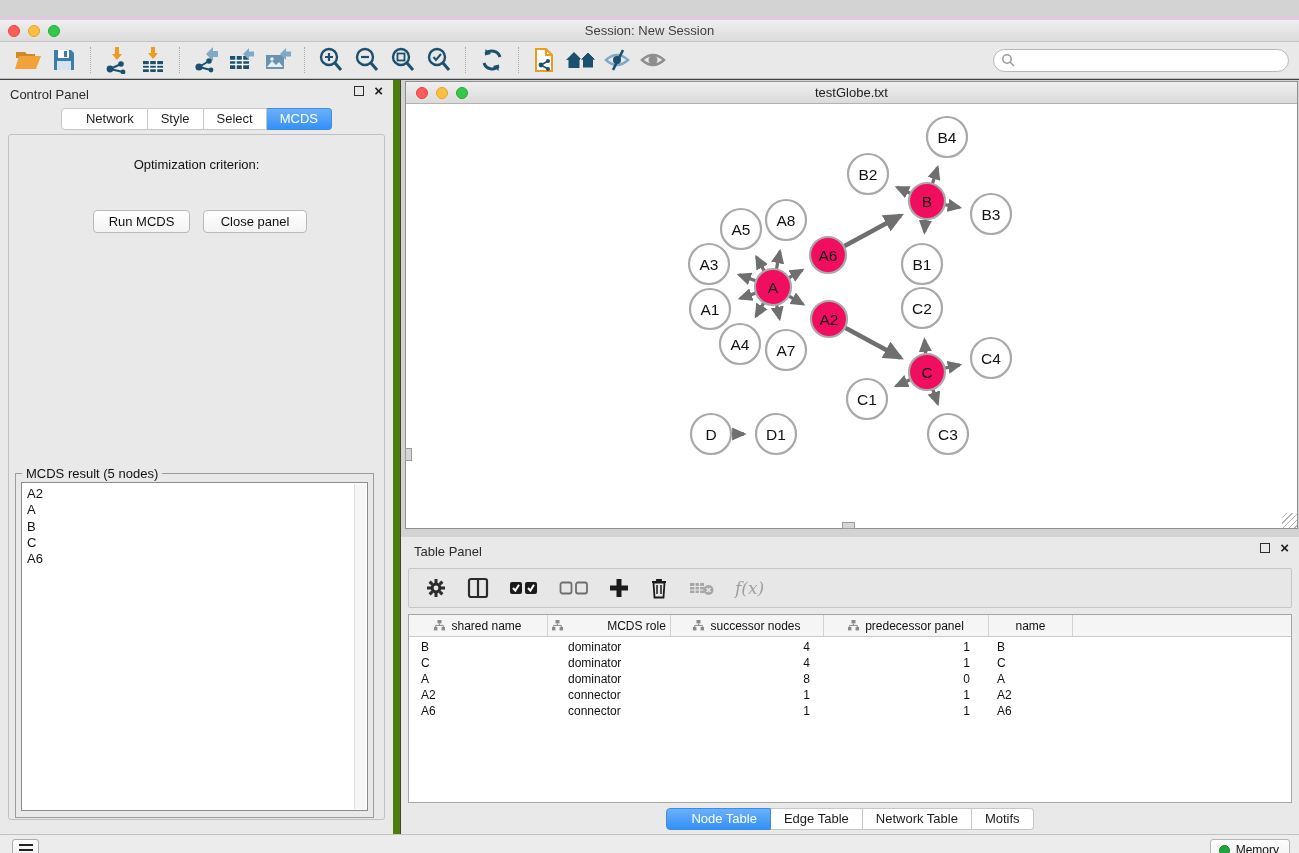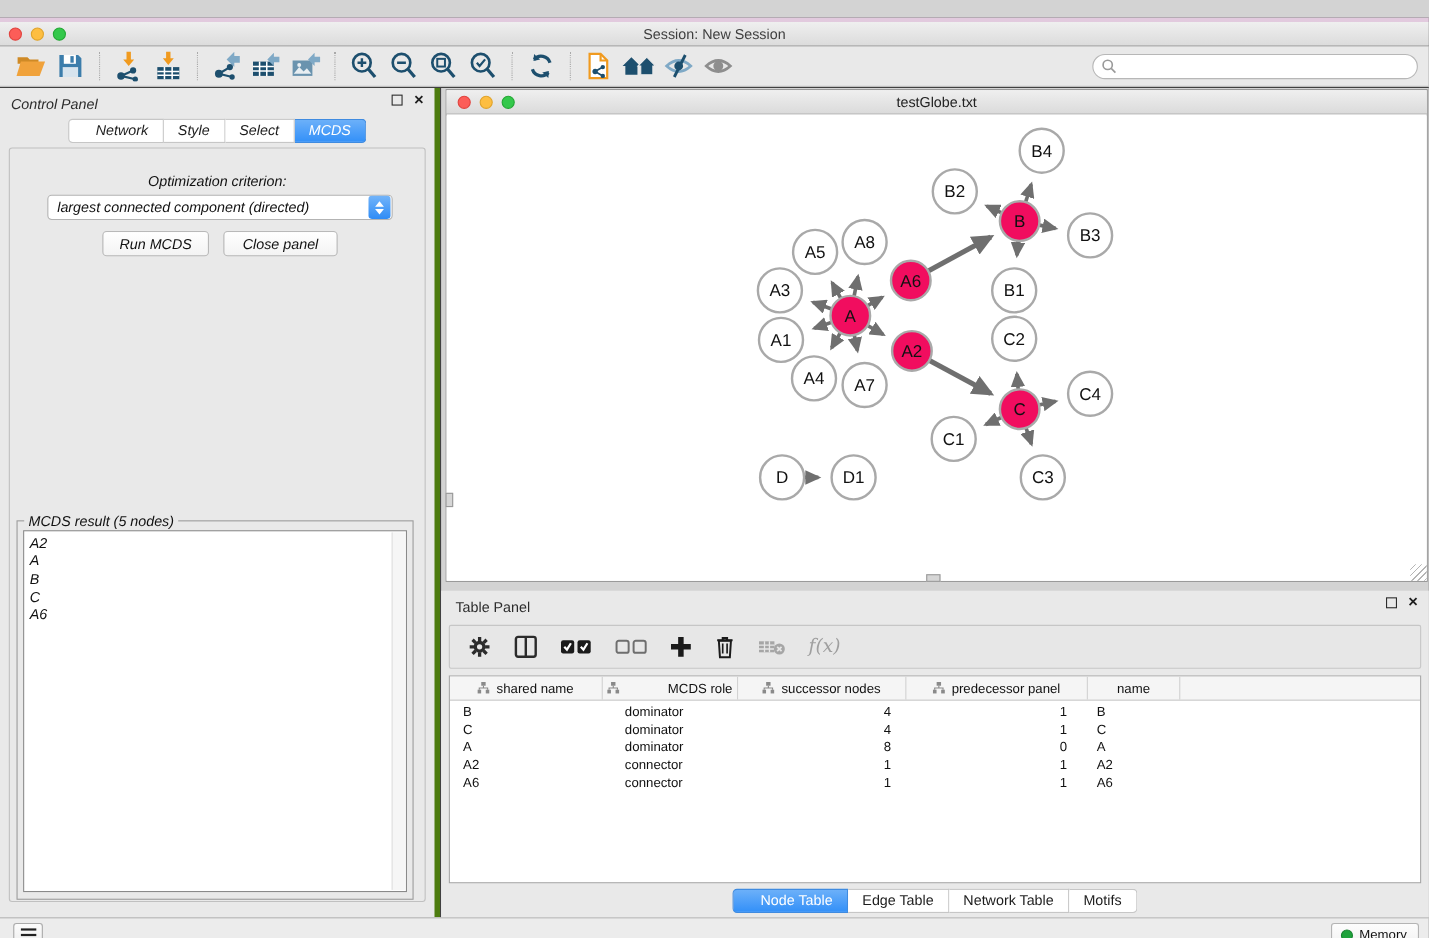--- a/index.html
+++ b/index.html
@@ -25,21 +25,21 @@
   .tbsep { width:1px; height:26px; border-left:1px dotted #a9a9a9; margin:0 8px; }
   .searchbox { margin-left:auto; width:296px; height:23px; background:#fff; border:1px solid #b7b7b7;
     border-radius:12px; display:flex; align-items:center; padding-left:7px; }
   .searchbox input { border:none; outline:none; flex:1; font-size:12px; background:transparent; height:18px; }
 
   
   .content { position:absolute; top:64px; left:0; right:0; bottom:35px; }
 
   
   .control-panel { position:absolute; left:0; top:0; width:400px; height:100%;
-    background:#e9e9e9; border-right:5px solid #4d7c0f;font-style:italic; }
+    background:#e9e9e9; border-right:7px solid #4d7c0f; }
   .panel-head { height:28px; position:relative; }
   .panel-head .ph-title { position:absolute; left:10px; top:7px; font-size:13px; color:#2c2c2c; }
   .ph-icons { position:absolute; right:10px; top:6px; display:flex; gap:10px; align-items:center; }
   .float-ic { width:10px; height:10px; border:1.5px solid #2c2c2c; display:inline-block; }
   .close-ic { font-size:15px; font-weight:bold; color:#1d1d1d; line-height:10px; }
 
   .seg { display:flex; justify-content:center; }
   .seg .tab { font-size:13px; color:#1c1c1c; background:#fff; border:1px solid #c6c6c6; border-left:none;
     padding:2px 13px 3px 13px; cursor:default; }
   .seg .tab:first-child { border-left:1px solid #c6c6c6; border-radius:4px 0 0 4px;padding-left:24px; }
@@ -291,27 +291,20 @@
         </span>
       </div>
       <div class="seg" id="cp-tabs">
           <div class="tab">Network</div>
           <div class="tab">Style</div>
           <div class="tab">Select</div>
           <div class="tab sel">MCDS</div>
         </div>
       <div class="cp-body">
         <div class="opt-label">Optimization criterion:</div>
-        <div class="dropdown">
-          <span class="dd-text">largest connected component (directed)</span>
-          <span class="dd-step">
-              <span class="up"></span>
-              <span class="dn"></span>
-            </span>
-        </div>
         <div class="btn btn-run">Run MCDS</div>
         <div class="btn btn-close">Close panel</div>
 
         <div class="mcds-box">
           <span class="mcds-legend">MCDS result (5 nodes)</span>
           <div class="result-list">
             <div class="result-items" id="result-items">
                 <div>A2</div>
                 <div>A</div>
                 <div>B</div>

